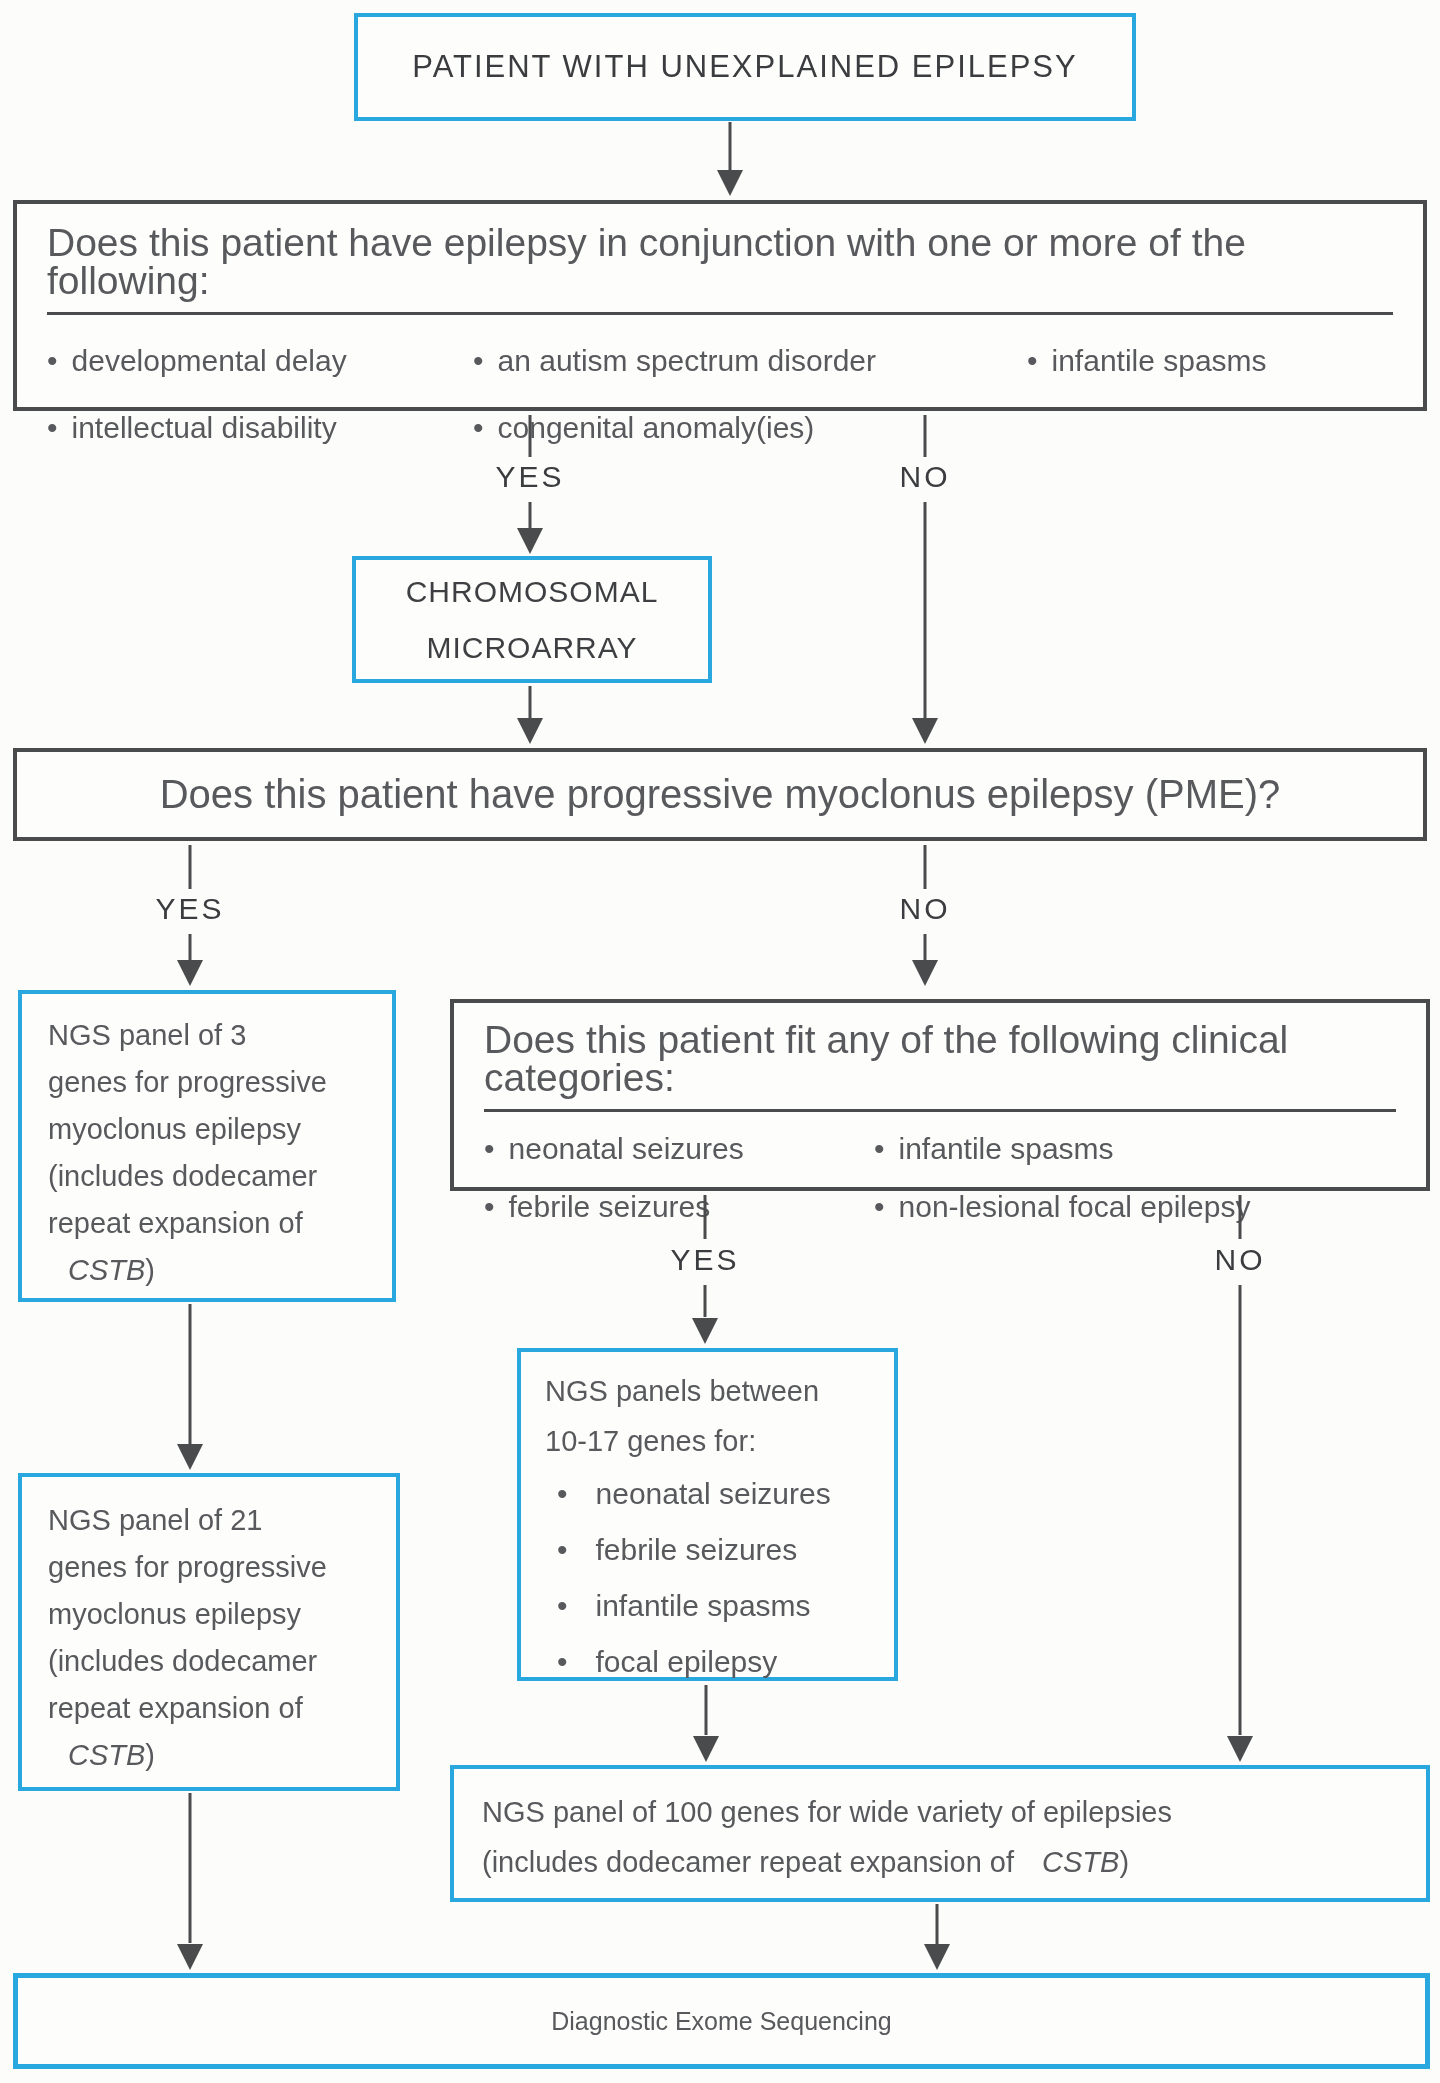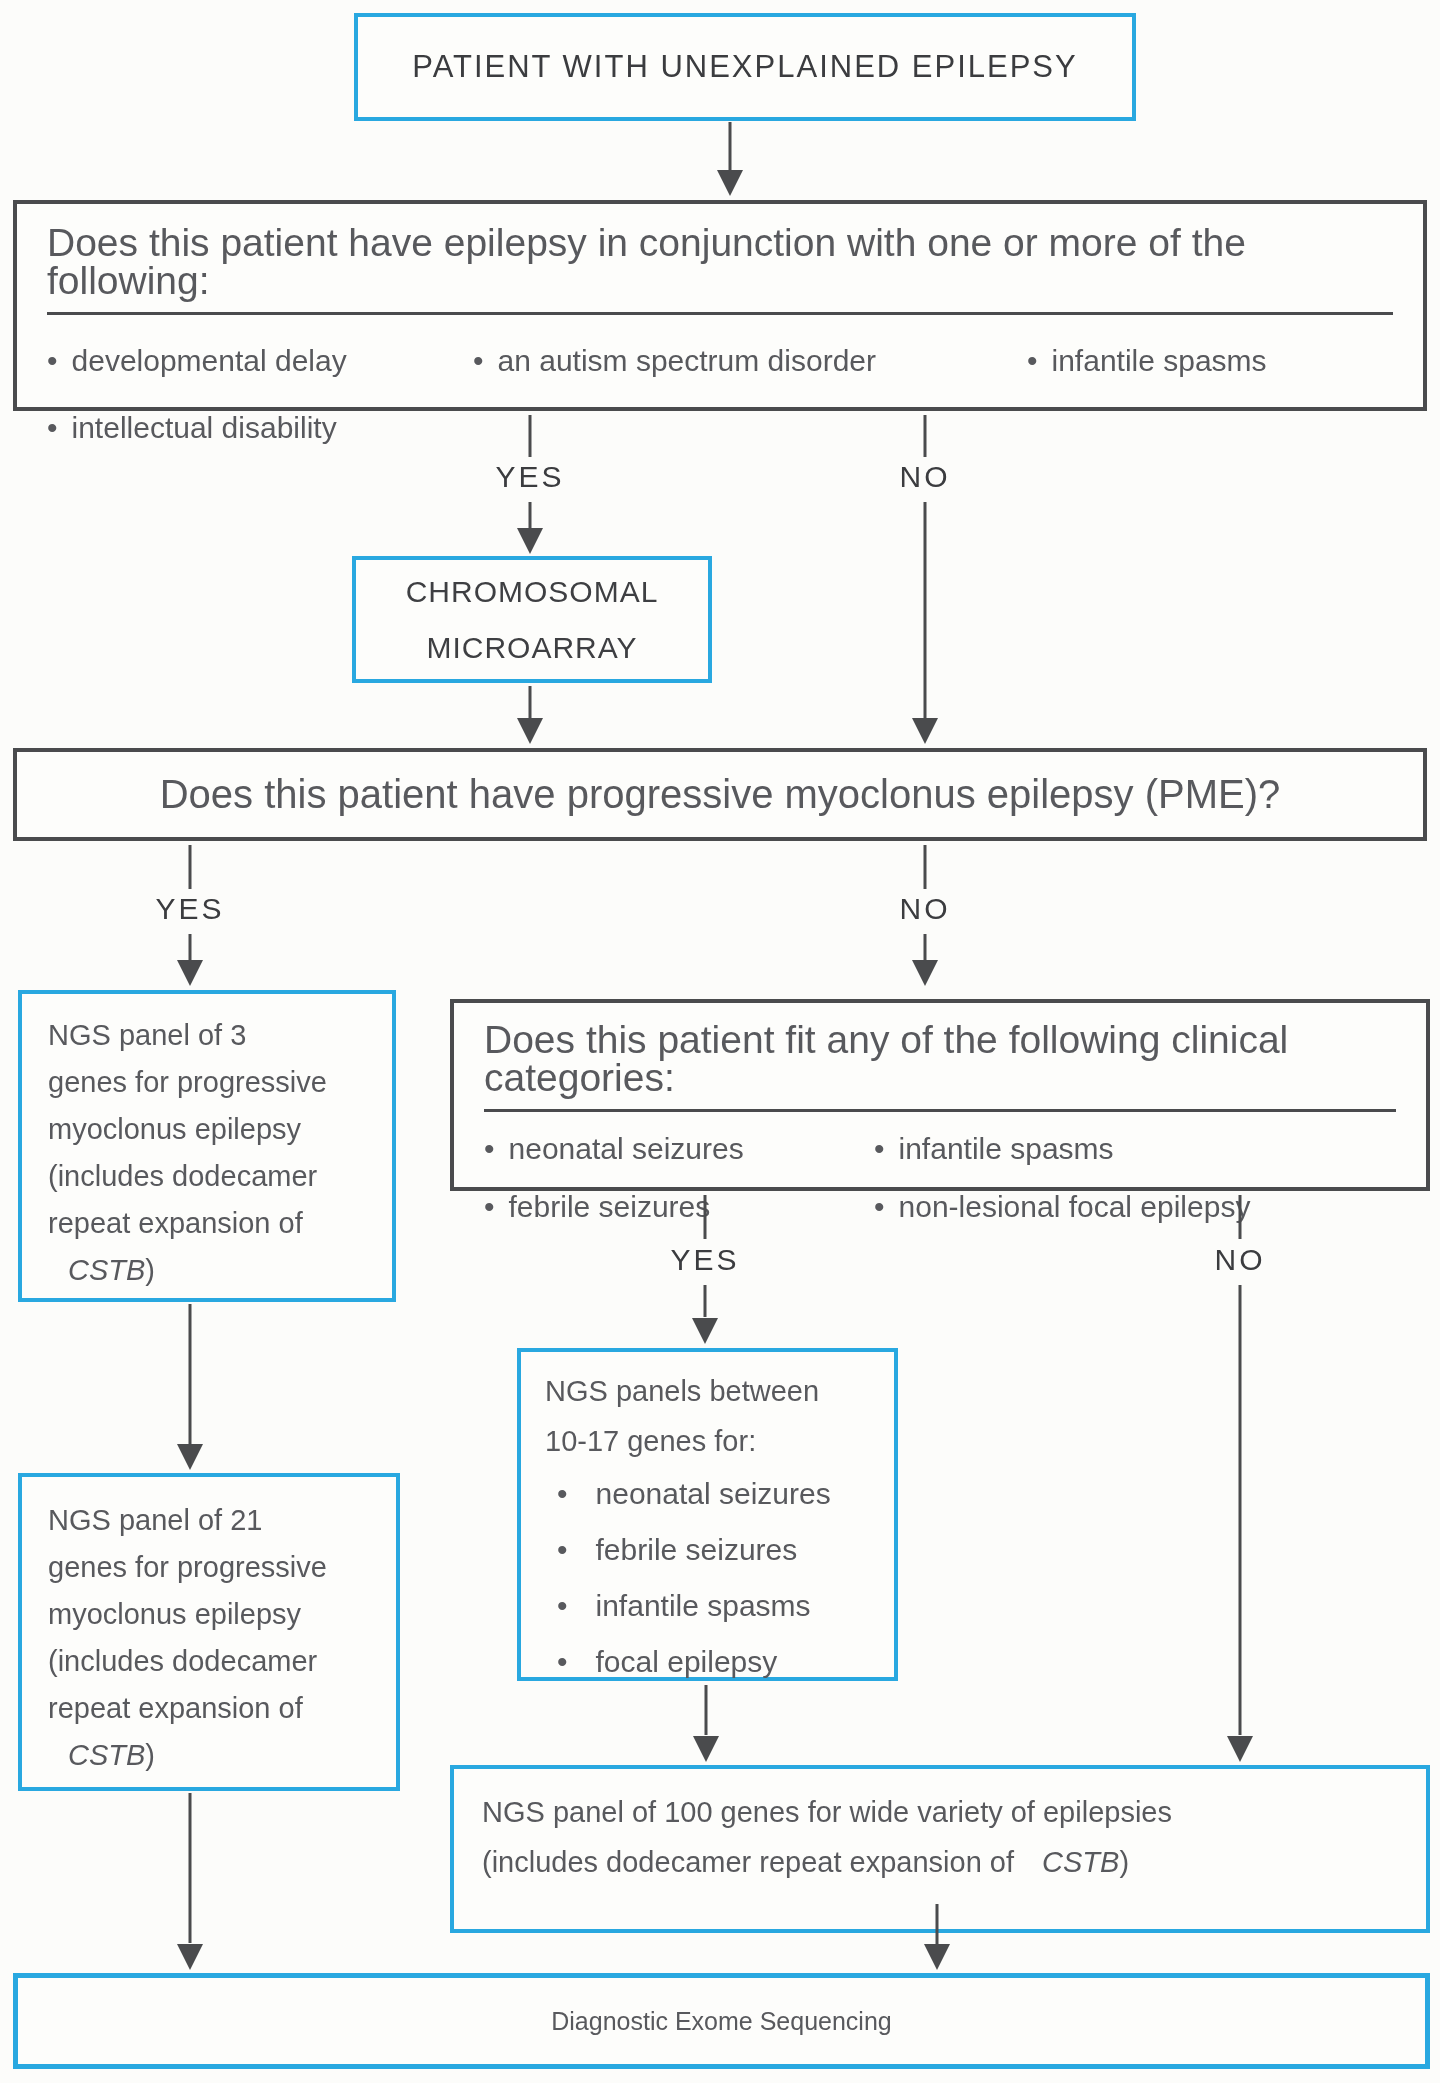--- a/index.html
+++ b/index.html
@@ -51,20 +51,21 @@
   <div class="box gray" style="left:13px;top:200px;width:1414px;height:211px;padding:20px 30px 0 30px;">
     <div class="q-title">Does this patient have epilepsy in conjunction with one or more of the following:</div>
     <div class="sep"></div>
     <div class="cols">
       <div style="width:426px;">
         <div class="li"><span class="dot">•</span><span>developmental delay</span></div>
         <div class="li"><span class="dot">•</span><span>intellectual disability</span></div>
       </div>
       <div style="width:554px;">
         <div class="li"><span class="dot">•</span><span>an autism spectrum disorder</span></div>
+        <div class="li"><span class="dot">•</span><span>congenital anomaly(ies)</span></div>
       </div>
       <div>
         <div class="li"><span class="dot">•</span><span>infantile spasms</span></div>
       </div>
     </div>
   </div>
 
   <div class="vline" style="left:530px;top:415px;height:42px;"></div>
   <div class="branch" style="left:530px;top:460px;">YES</div>
   <div class="vline" style="left:530px;top:502px;height:28px;"></div>
@@ -150,21 +151,21 @@
 genes for progressive
 myoclonus epilepsy
 (includes dodecamer
 repeat expansion of
 </span><span class="gene">CSTB</span><span>)</span></p>
   </div>
 
   <div class="vline" style="left:706px;top:1685px;height:50px;"></div>
   <div class="arrowhead" style="left:706px;top:1736px;"></div>
 
-  <div class="box blue" style="left:450px;top:1765px;width:980px;height:168px;padding:18px 28px;">
+  <div class="box blue" style="left:450px;top:1765px;width:980px;height:137px;padding:18px 28px;">
     <p class="para pre" style="line-height:50px;"><span>NGS panel of 100 genes for wide variety of epilepsies
 (includes dodecamer repeat expansion of </span><span class="gene">CSTB</span><span>)</span></p>
   </div>
 
   <div class="vline" style="left:190px;top:1793px;height:150px;"></div>
   <div class="arrowhead" style="left:190px;top:1944px;"></div>
 
   <div class="vline" style="left:937px;top:1904px;height:40px;"></div>
   <div class="arrowhead" style="left:937px;top:1944px;"></div>
 

